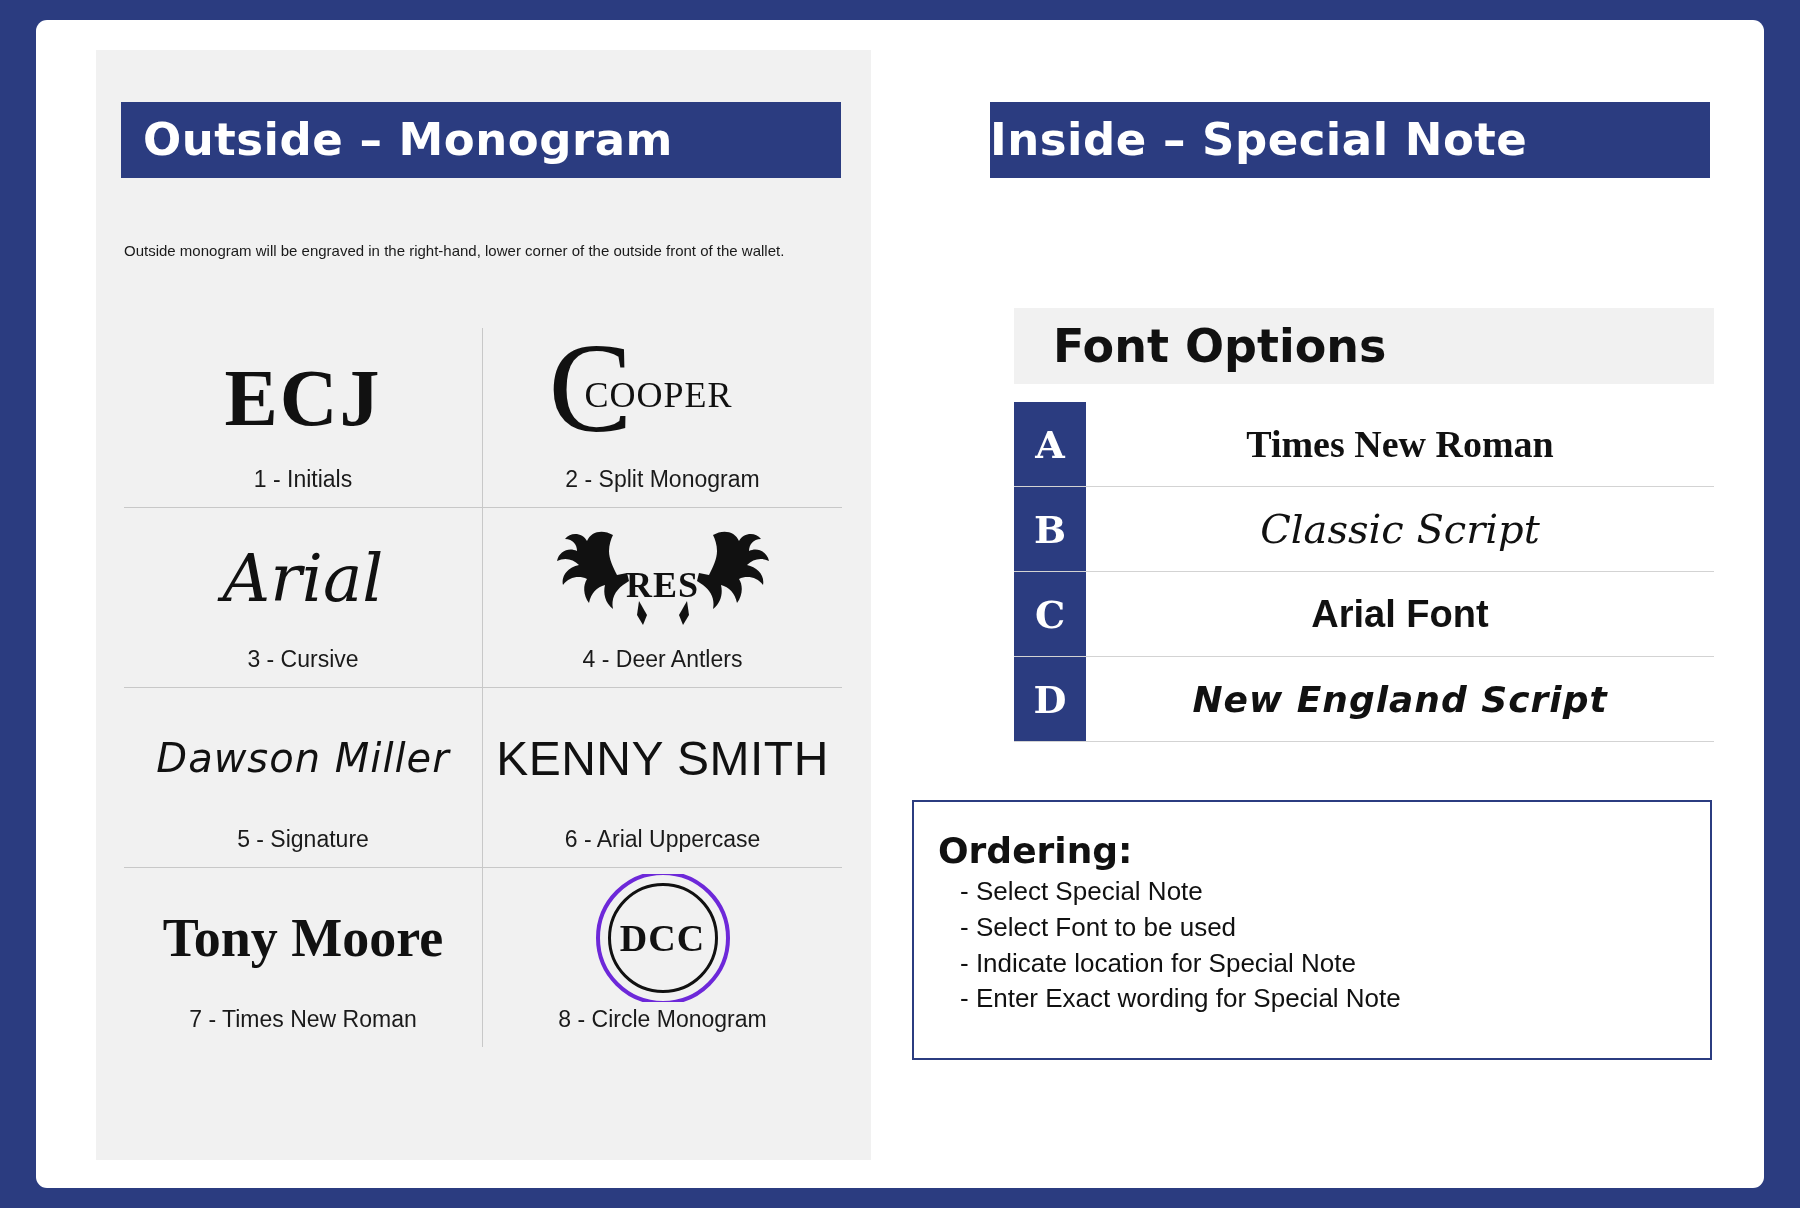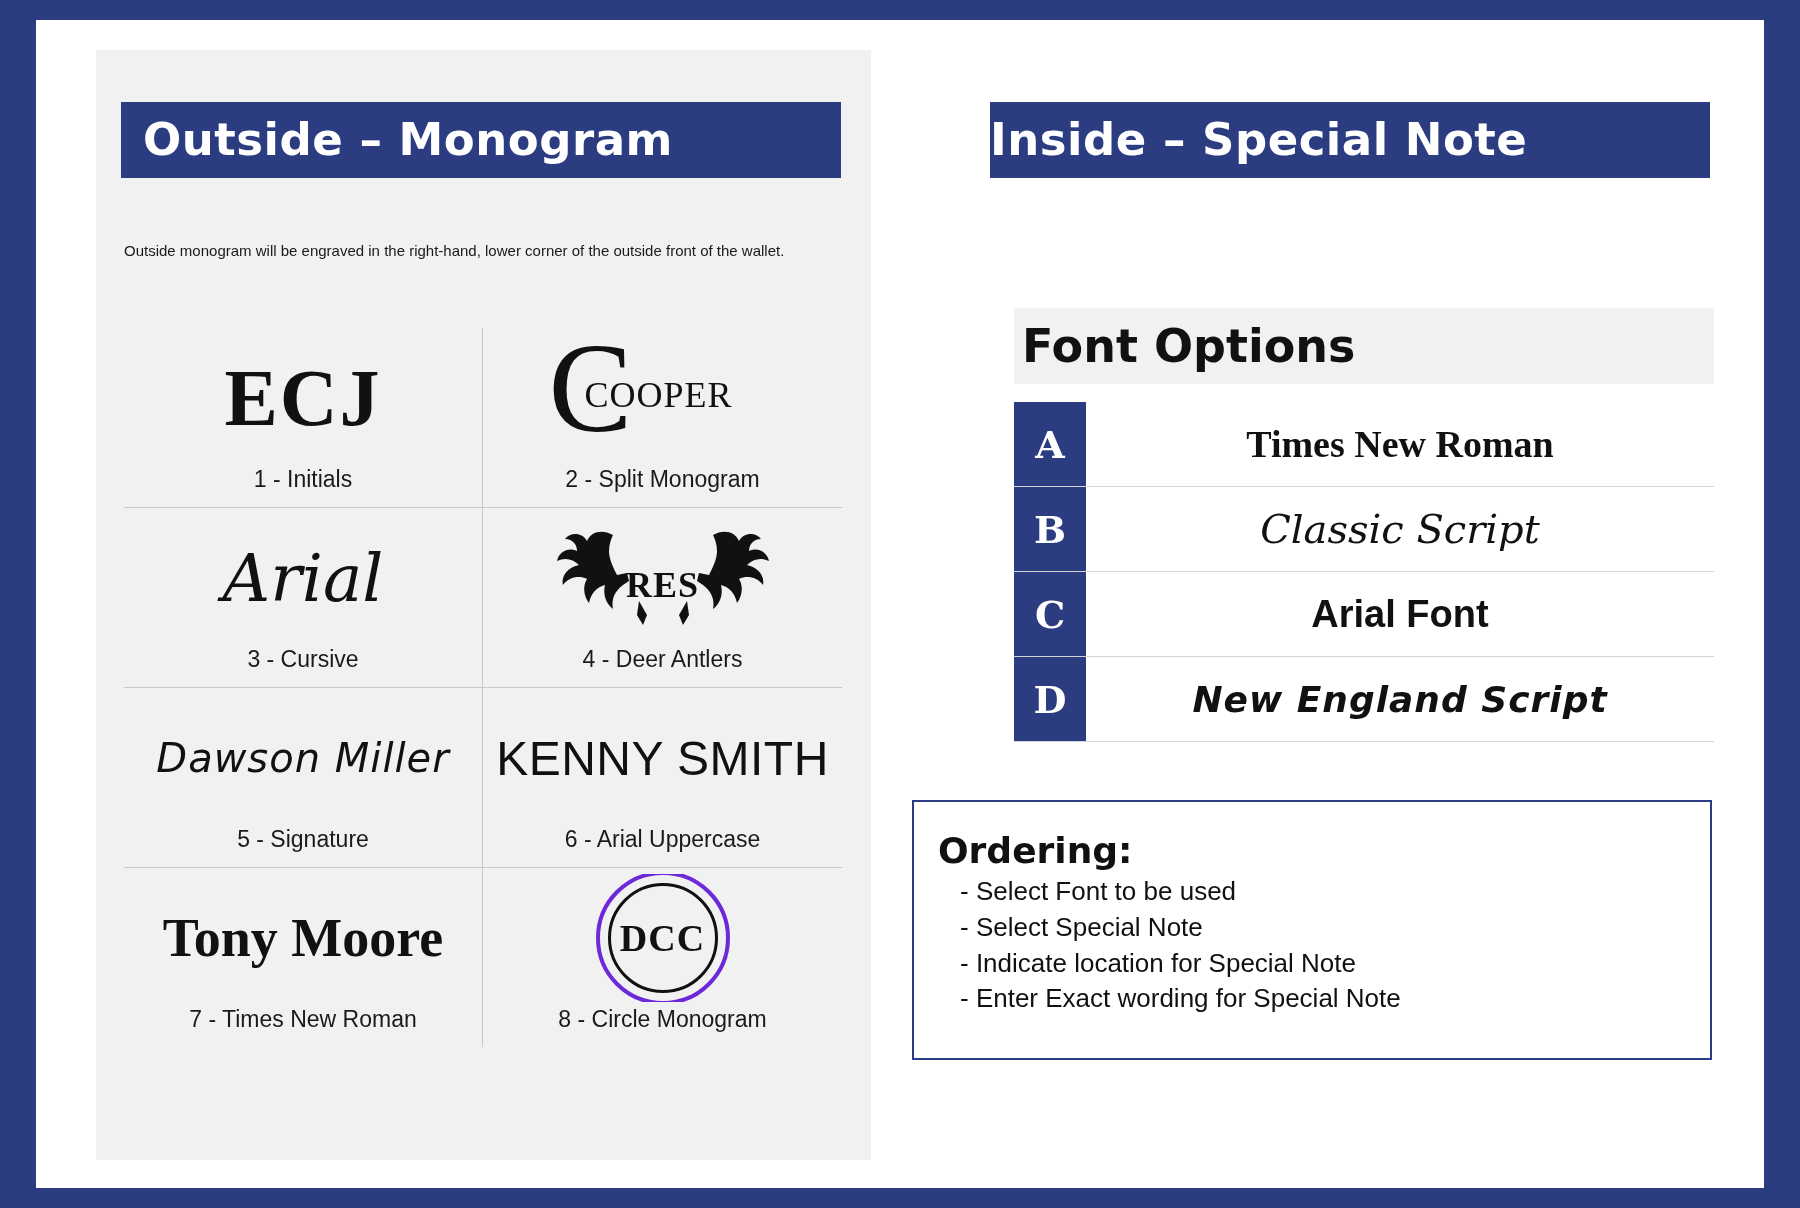--- a/index.html
+++ b/index.html
@@ -14,20 +14,21 @@
     overflow: hidden;
   }
   .page {
     position: absolute;
     left: 36px;
     top: 20px;
     width: 1728px;
     height: 1168px;
     background: #ffffff;
     box-sizing: border-box;
+    border-radius: 11px;
   }
 
   
   .left-panel {
     position: absolute;
     left: 60px;
     top: 30px;
     width: 775px;
     height: 1110px;
     background: #f1f1f1;
@@ -233,21 +234,21 @@
     height: 76px;
     background: #f1f1f1;
     display: flex;
     align-items: center;
   }
   .font-options-head span {
     font-family: "DejaVu Sans", sans-serif;
     font-weight: bold;
     font-size: 46px;
     color: #111;
-    padding-left: 8px;
+    padding-left: 39px;
   }
 
   .font-table {
     position: absolute;
     left: 98px;
     top: 352px;
     width: 700px;
   }
   .font-row {
     display: flex;
@@ -449,20 +450,20 @@
         <div class="font-sample">
           <span class="f-newengland">New England Script</span>
         </div>
       </div>
     </div>
   </div>
 
   <div class="ordering-box">
     <div class="ordering-title">Ordering:</div>
     <ul class="ordering-list">
+      <li>- Select Special Note</li>
       <li>- Select Font to be used</li>
-      <li>- Select Special Note</li>
       <li>- Indicate location for Special Note</li>
       <li>- Enter Exact wording for Special Note</li>
     </ul>
   </div>
 
 </div>
 
 </body></html>

